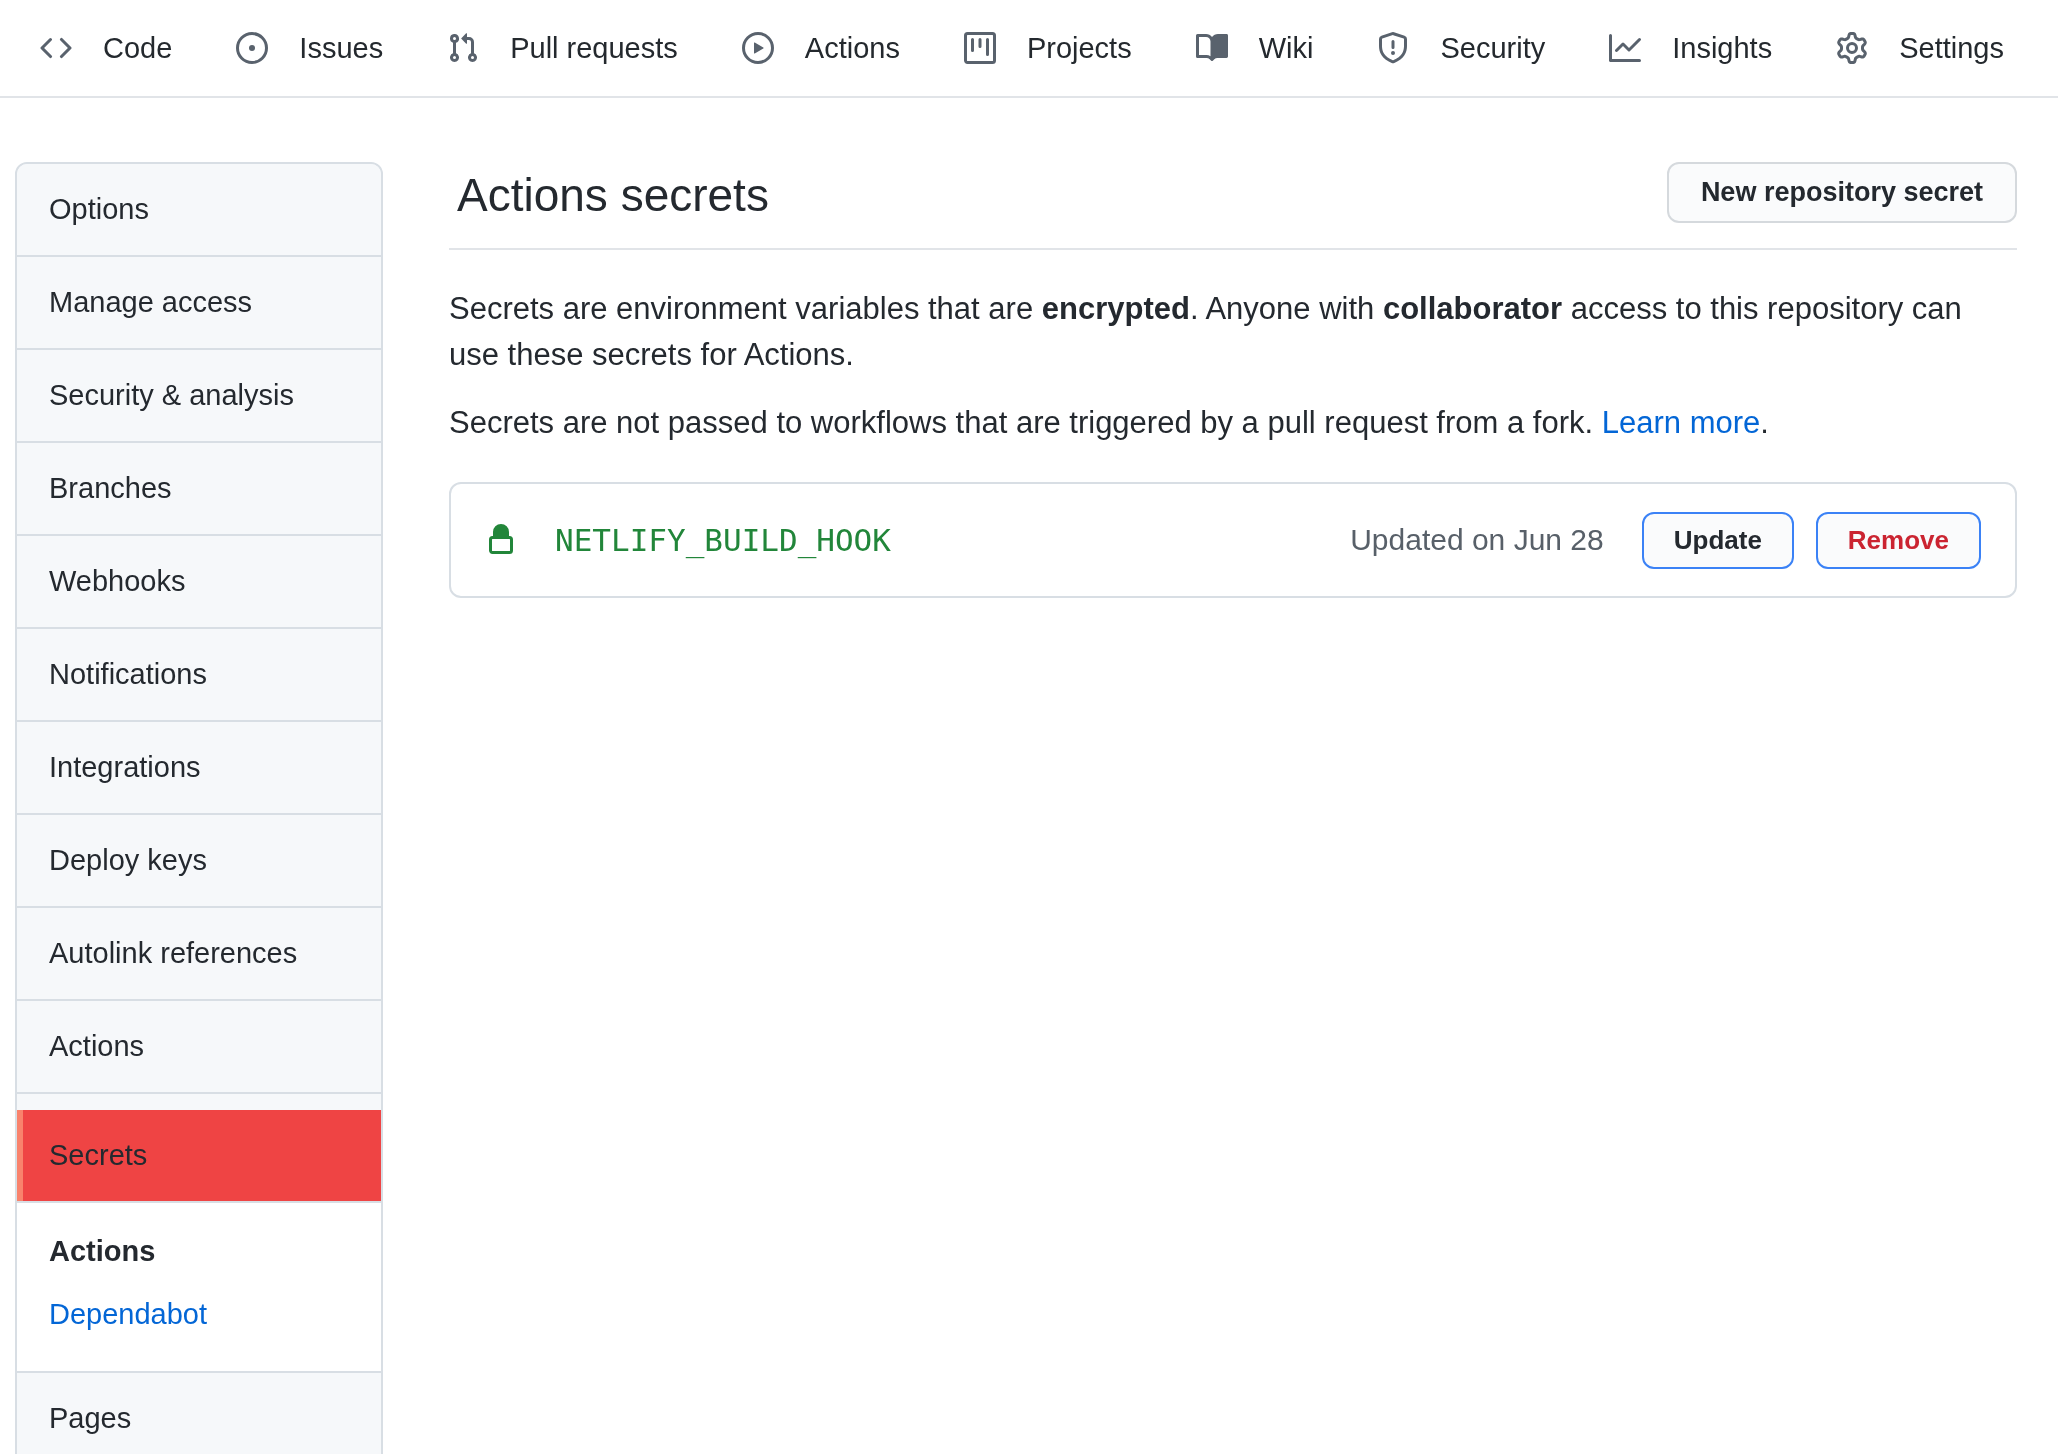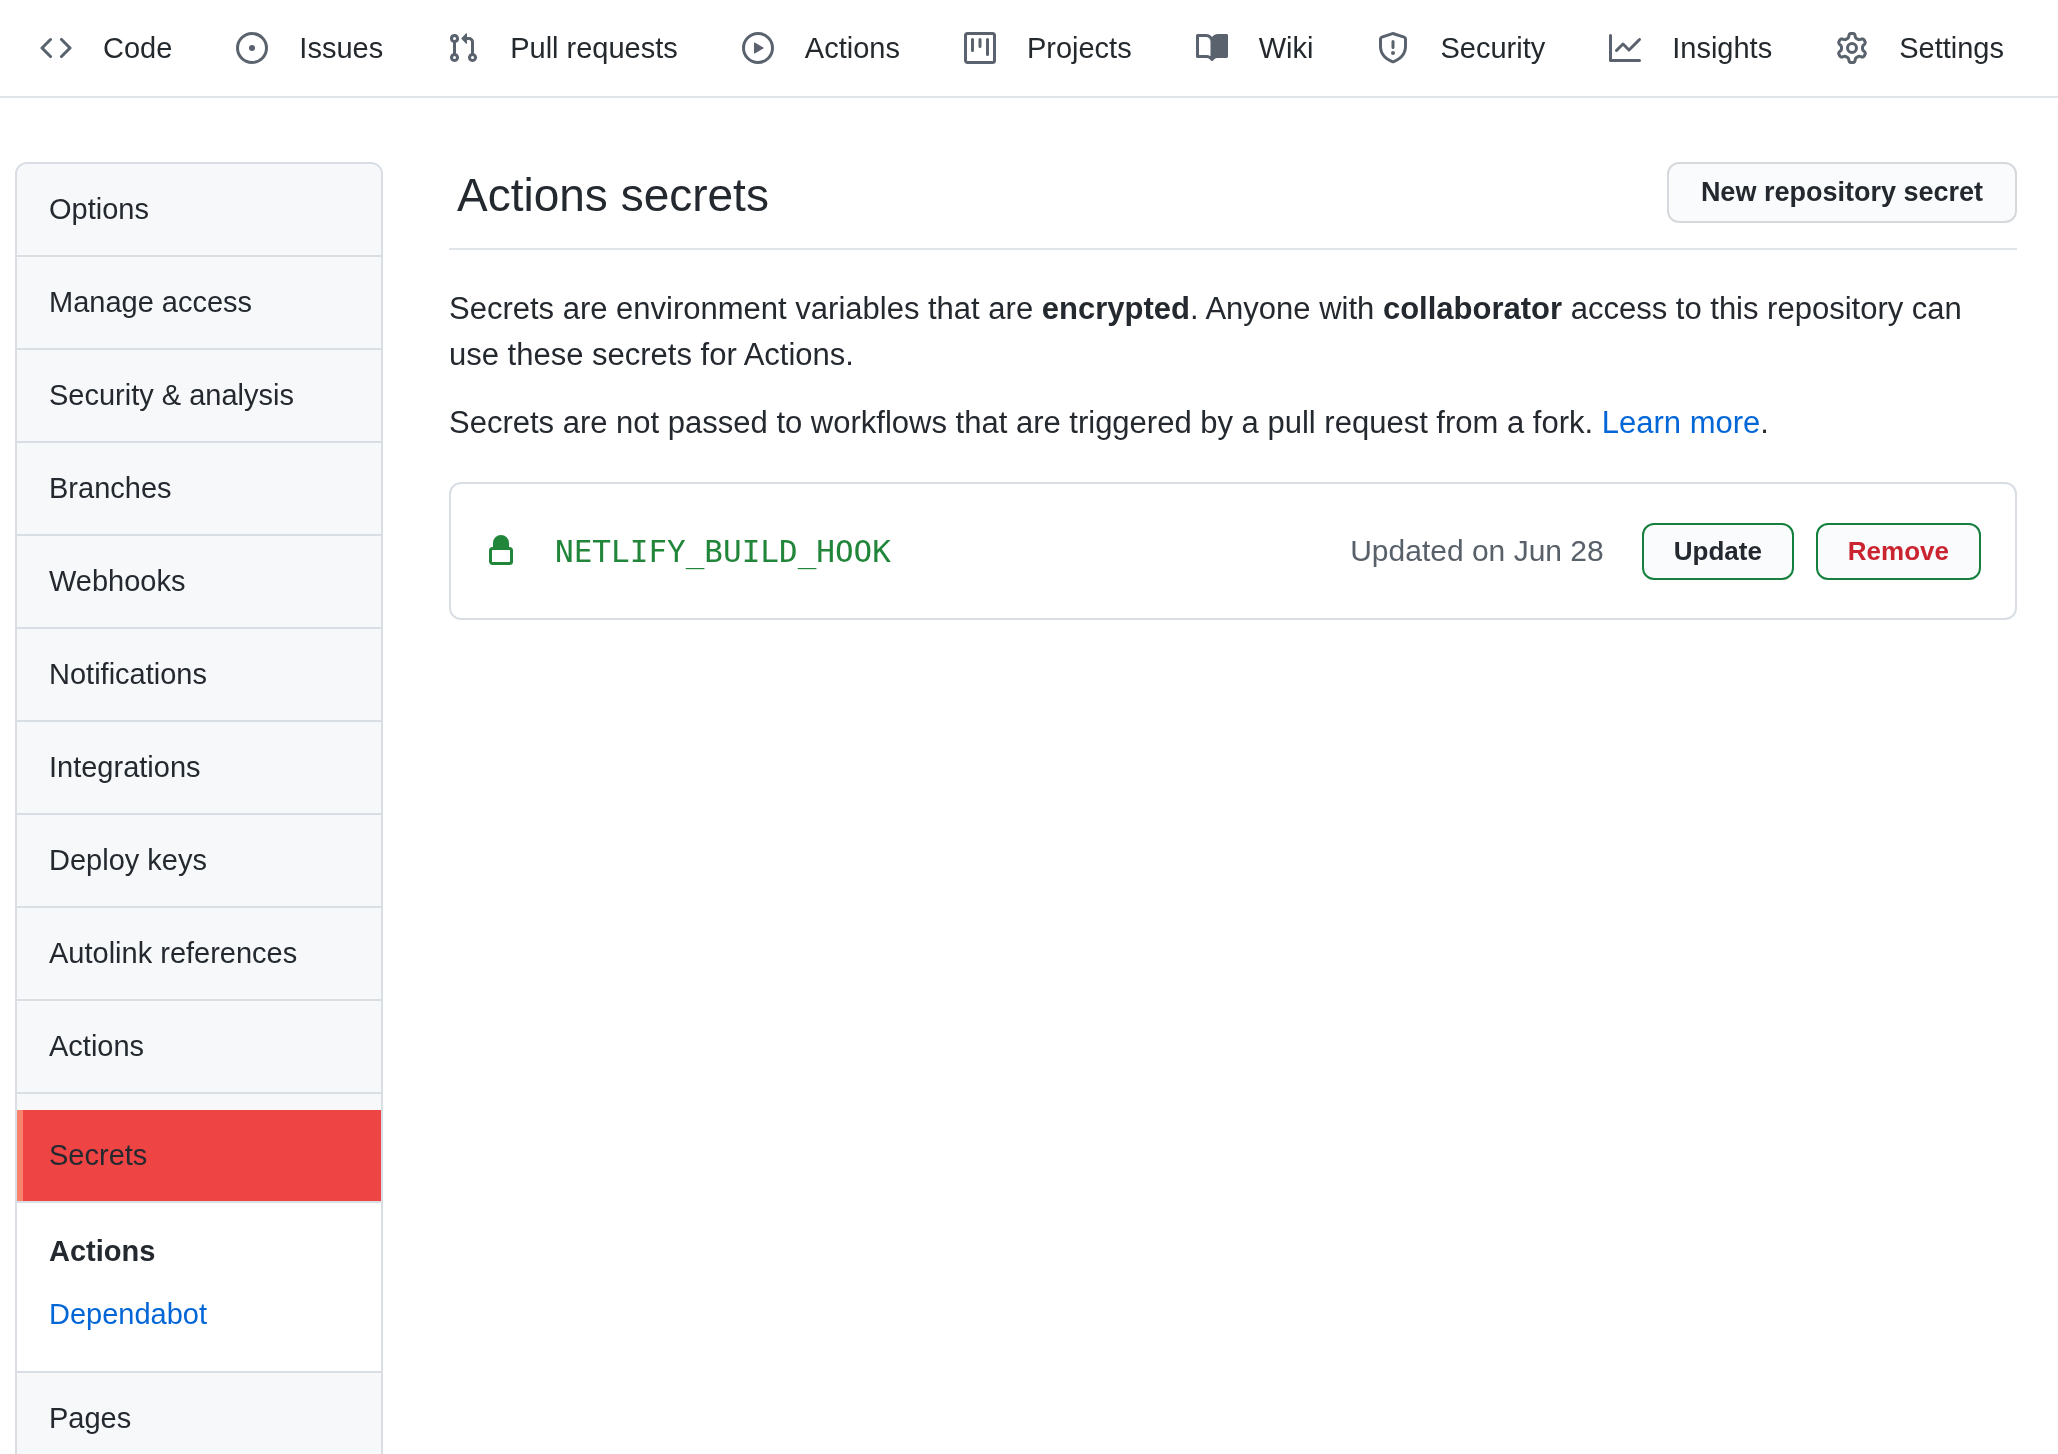--- a/index.html
+++ b/index.html
@@ -66,34 +66,34 @@
     background:#fafbfc; border:2px solid #d5d9dd; border-radius:12px;
     padding:13px 32px; cursor:pointer; white-space:nowrap;
   }
   .desc { font-size:31px; line-height:46px; margin:36px 0 0; color:#24292f; }
   .desc + .desc { margin-top:22px; }
   .desc a { color:#0366d6; text-decoration:none; cursor:pointer; }
 
   .secret-row {
     margin-top:36px; box-sizing:border-box;
     border:2px solid #d8dee4; border-radius:12px;
-    height:138px; display:flex; align-items:center; padding:0 34px;
+    height:116px; display:flex; align-items:center; padding:0 34px;
     background:#fff;
   }
   .lock-wrap { display:flex; align-items:center; }
   .lock-wrap svg { width:32px; height:32px; fill:#22863a; }
   .secret-name {
     font-family:"DejaVu Sans Mono", monospace;
     font-size:31px; color:#22863a; margin-left:38px;
   }
   .updated { margin-left:auto; font-size:30px; color:#586069; }
   .btn-sm {
     box-sizing:border-box; font-family:"Liberation Sans", sans-serif;
     font-size:26px; font-weight:600;
-    background:#fafbfc; border:2px solid #15803d; border-radius:12px;
+    background:#fafbfc; border:2px solid #3b82f6; border-radius:12px;
     padding:11px 30px; cursor:pointer; white-space:nowrap; color:#24292f;
   }
   .update-btn { margin-left:38px; }
   .remove-btn { margin-left:22px; color:#cb2431; }
 </style>
 </head>
 <body>
 
 <nav class="topnav">
   <div class="nav-item">

